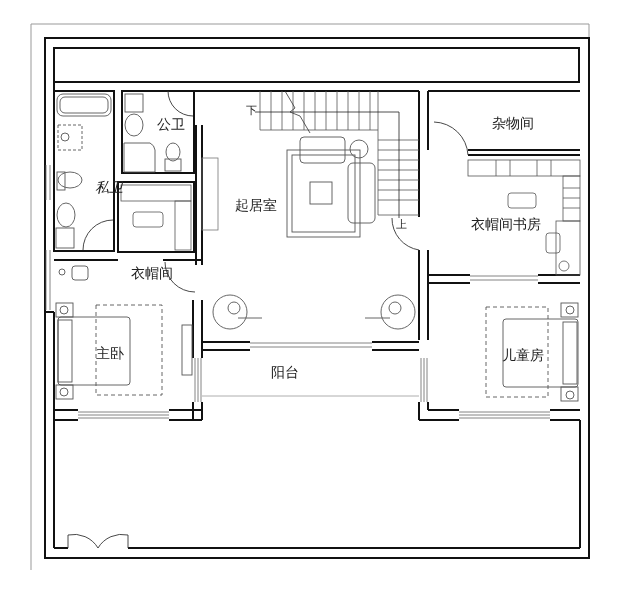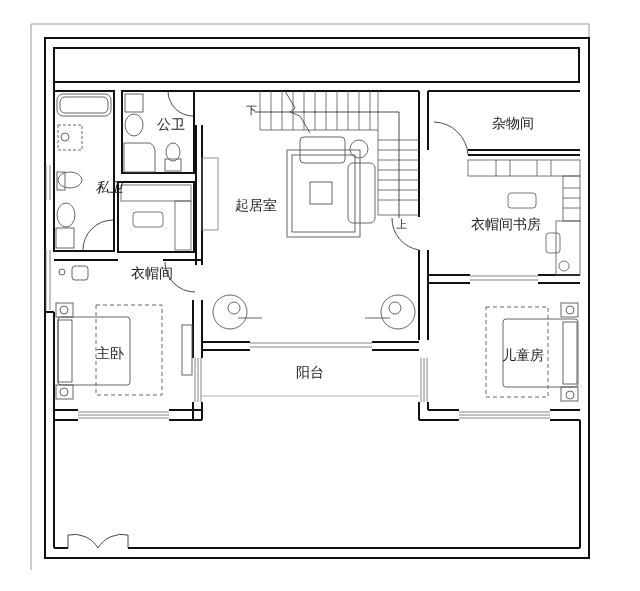--- a/index.html
+++ b/index.html
@@ -242,17 +242,17 @@
   </g>
 </svg>
 
 <div class="label" style="left:95px; top:180px;font-style:italic;">私卫</div>
 <div class="label" style="left:157px; top:117px;">公卫</div>
 <div class="label" style="left:131px; top:234px;margin-top:32px;">衣帽间</div>
 <div class="label" style="left:235px; top:199px;font-family:Liberation Mono, monospace;">起居室</div>
 <div class="label" style="left:492px; top:116px;">杂物间</div>
 <div class="label" style="left:471px; top:218px;font-family:Liberation Serif, serif;">衣帽间书房</div>
 <div class="label" style="left:96px; top:346px;">主卧</div>
-<div class="label" style="left:296px; top:365px;">阳台</div>
+<div class="label" style="left:271px; top:365px;">阳台</div>
 <div class="label" style="left:502px; top:348px;">儿童房</div>
 
 <div class="label small" style="left:246px; top:105px;">下</div>
 <div class="label small" style="left:396px; top:219px;">上</div>
 
 </body></html>

